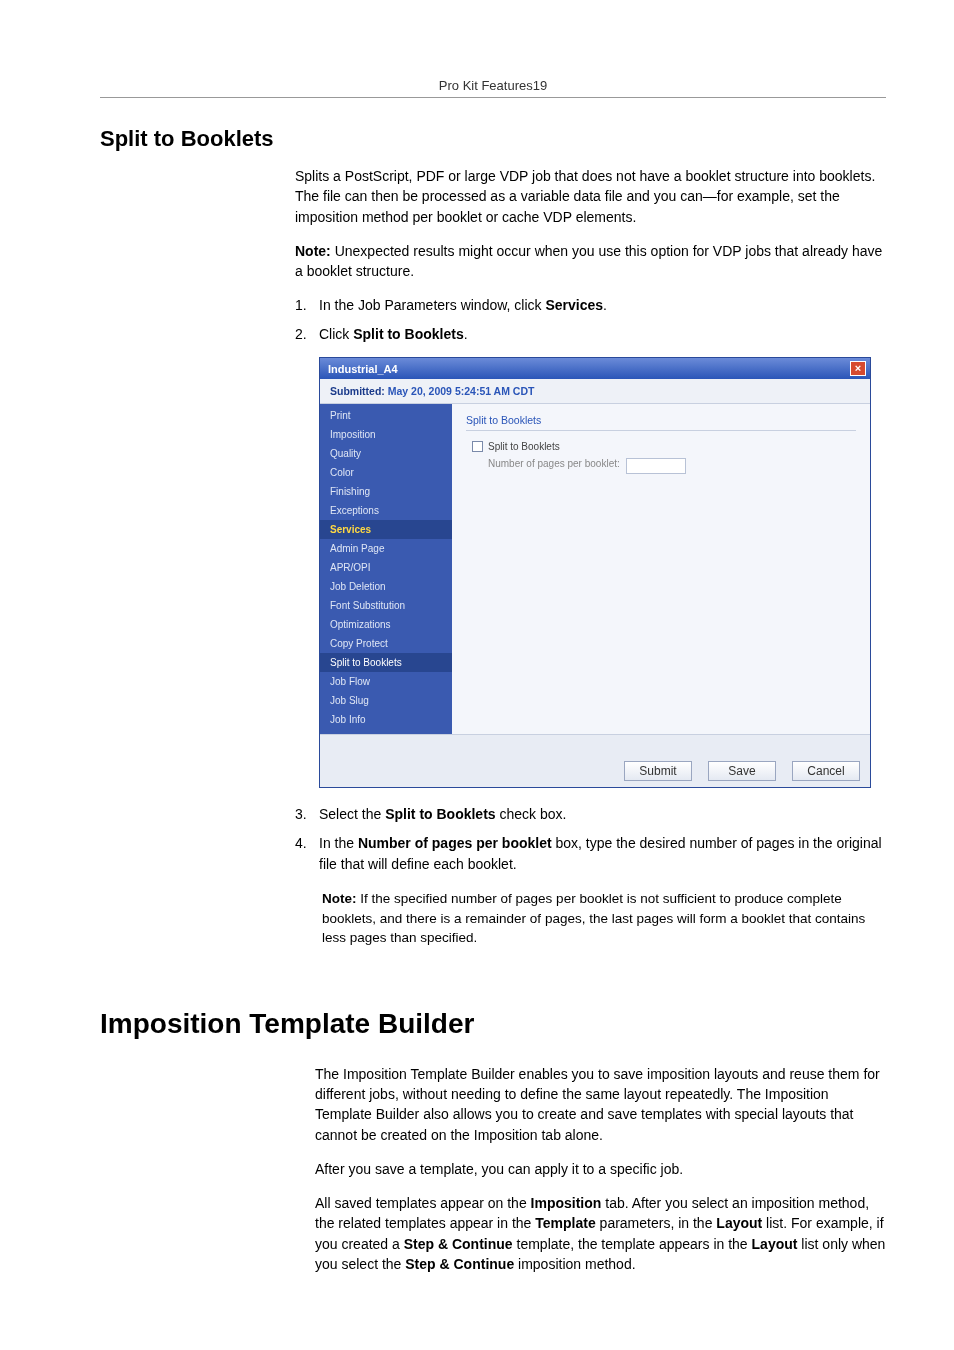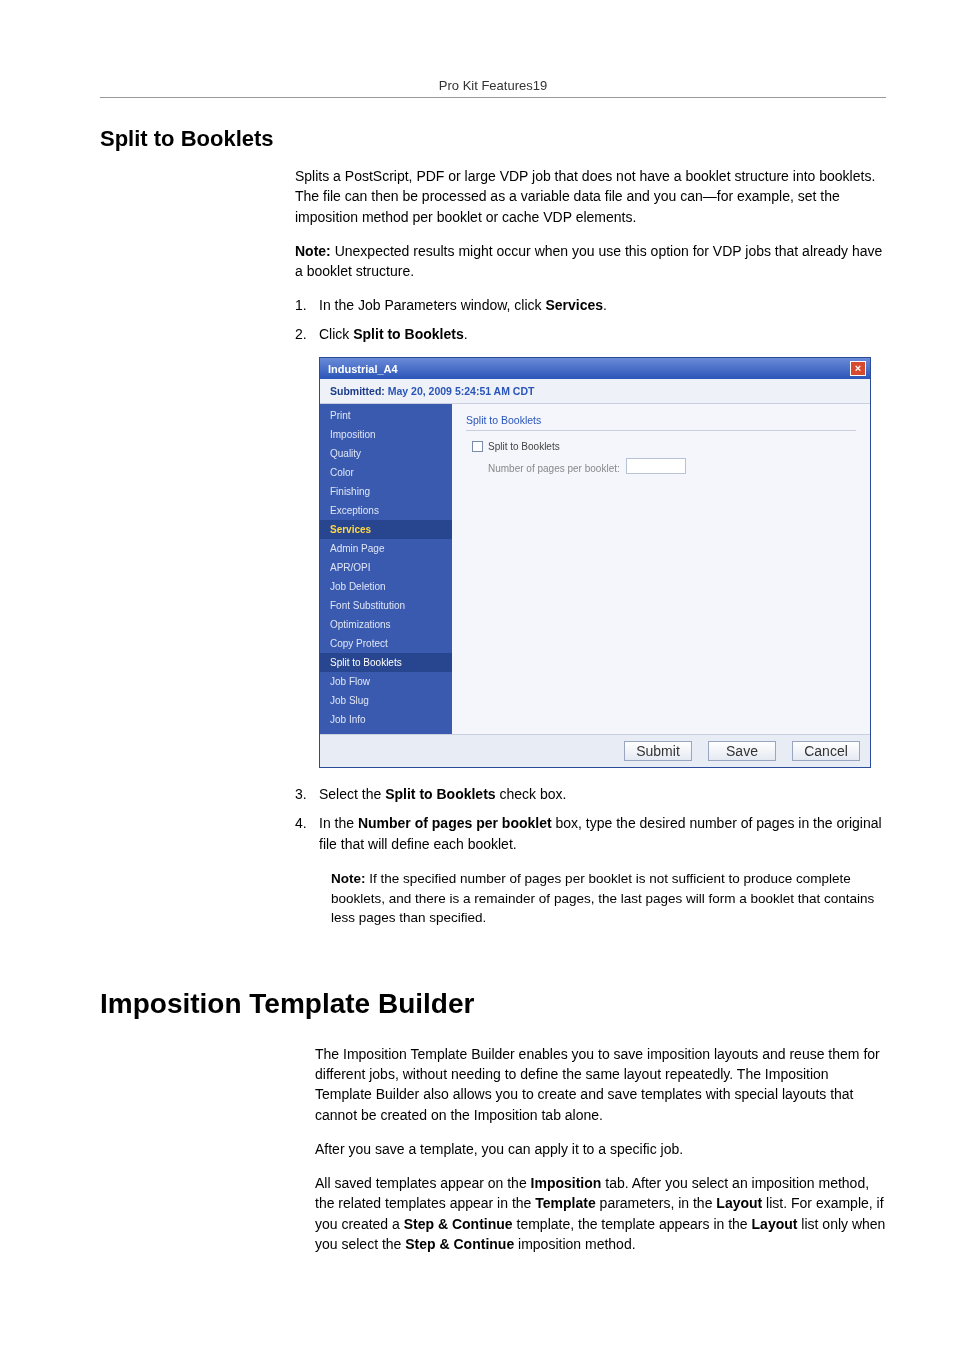--- a/index.html
+++ b/index.html
@@ -55,21 +55,21 @@
     display: flex;
   }
   ol.steps .num {
     width: 24px;
     flex: 0 0 24px;
   }
   ol.steps .body {
     flex: 1;
   }
   .note-indent {
-    margin-left: 36px;
+    margin-left: 27px;
     font-size: 13.5px;
     line-height: 1.45;
     margin-bottom: 12px;
   }
 
   
   .dialog-wrap {
     margin: 8px 0 16px 24px;
   }
   .dialog {
@@ -155,21 +155,21 @@
     font-size: 10px;
     color: #444;
   }
   .chk {
     width: 11px; height: 11px;
     border: 1px solid #7a8aaa;
     background: #fff;
   }
   .field-row {
     display: flex;
-    align-items: flex-end;
+    align-items: flex-start;
     gap: 6px;
     margin-left: 22px;
     font-size: 10px;
     color: #888;
   }
   .field-row .tbox {
     width: 60px; height: 16px;
     border: 1px solid #b8c2d6;
     background: #fff;
   }
@@ -179,25 +179,26 @@
     padding: 6px 10px;
     display: flex;
     justify-content: flex-end;
     gap: 16px;
   }
   .btn {
     min-width: 68px;
     height: 20px;
     border: 1px solid #9aa6c0;
     background: linear-gradient(#fff, #e4e9f2);
-    font-size: 14px;
+    font-size: 12px;
     display: flex;
     align-items: center;
     justify-content: center;
     color: #333;
+    margin-top: 20px;
   }
 </style>
 </head>
 <body>
 
 <div class="page">
   <div class="header-row">
     <span>Pro Kit Features</span>
     <span>19</span>
   </div>

